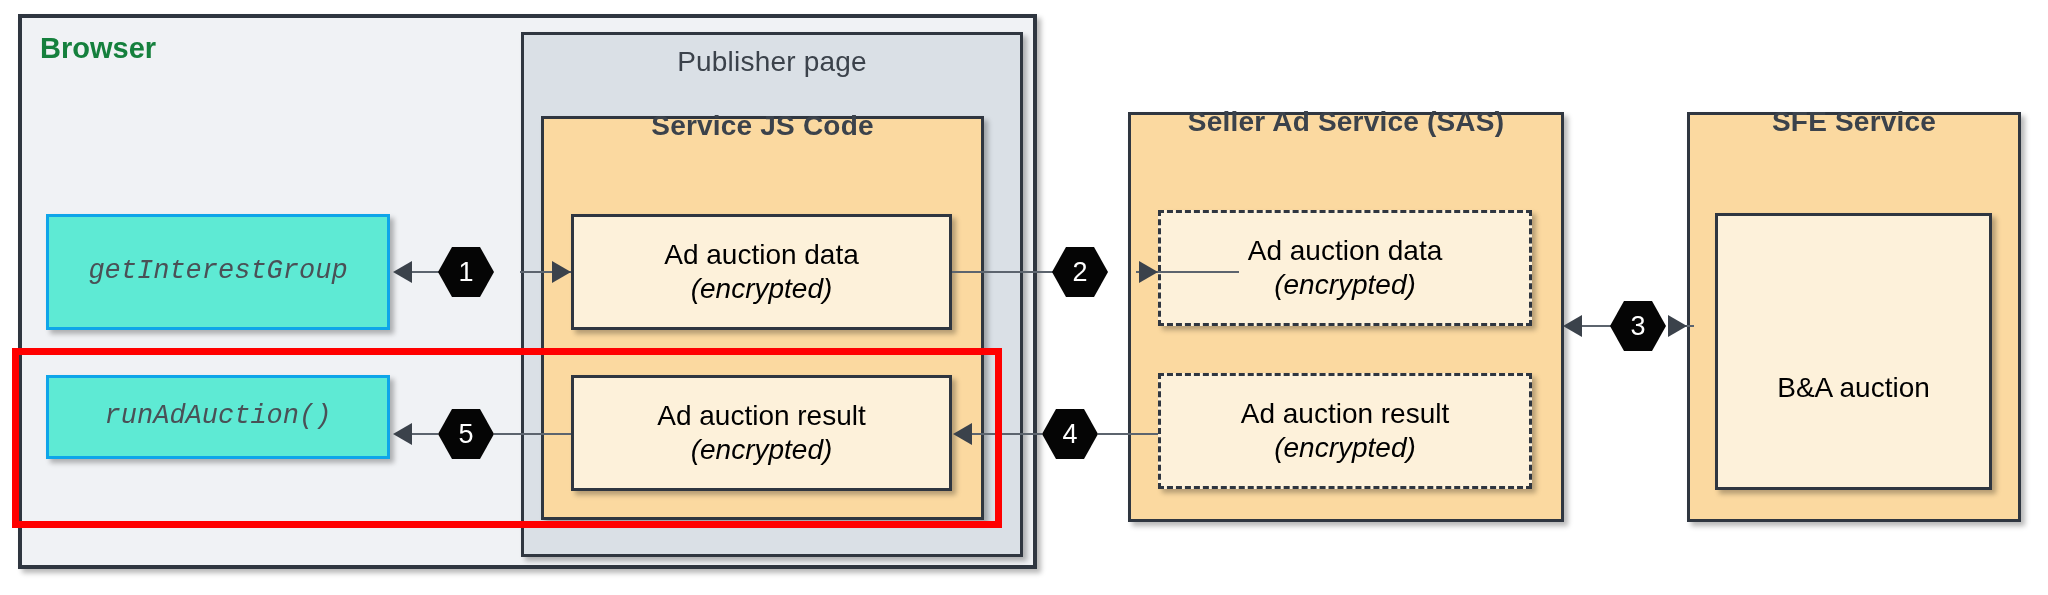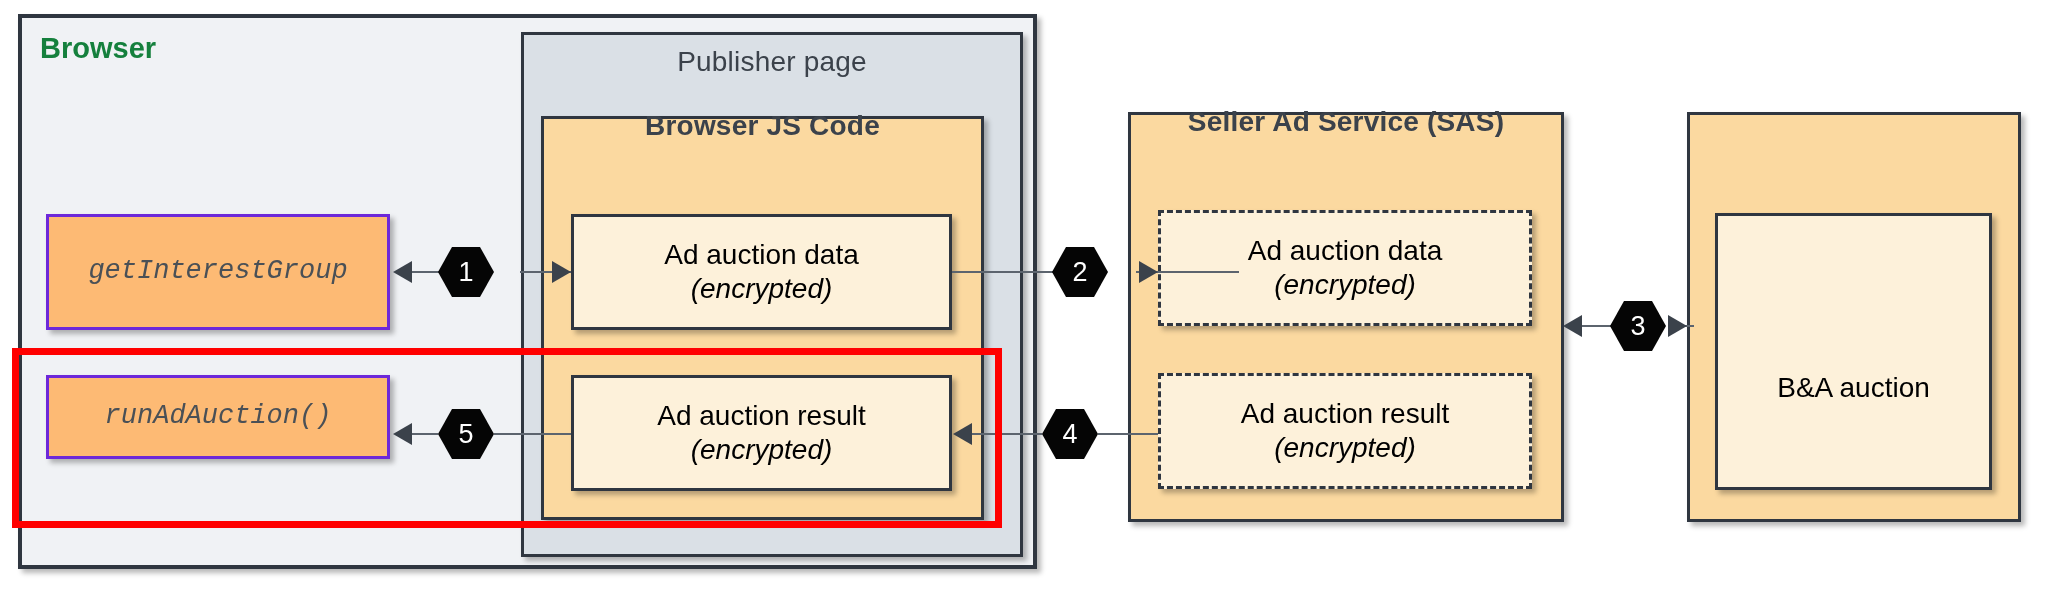--- a/index.html
+++ b/index.html
@@ -8,21 +8,21 @@
   #stage{position:absolute;left:0;top:0;width:2048px;height:595px;}
 
   .box{position:absolute;box-sizing:border-box;}
   .shadow{box-shadow:4px 4px 5px rgba(0,0,0,0.28);}
 
   .browser-box{background:#f0f2f5;border:4px solid #2f3640;}
   .publisher-box{background:#dae0e6;border:3px solid #2f3640;}
   .orange-box{background:#fbd9a0;border:3px solid #2f3640;}
   .cream-box{background:#fdf1da;border:3px solid #2f3640;}
   .cream-dashed{background:#fdf1da;border:3px dashed #2f3640;}
-  .green-box{background:#fdba74;border:3px solid #6d28d9;}
+  .green-box{background:#5eead4;border:3px solid #0ea5e9;}
   .red-outline{border:7px solid #ff0000;background:transparent;}
 
   .grp-title{position:absolute;left:0;right:12px;text-align:center;
              color:#3b424b;font-weight:bold;font-size:28px;letter-spacing:.2px;}
   .grp-title.plain{font-weight:normal;}
   .browser-title{position:absolute;color:#15803d;font-weight:bold;font-size:29px;}
 
   .ctr{position:absolute;left:0;right:0;top:50%;transform:translateY(-50%);
        text-align:center;color:#000000;font-size:28px;line-height:1.22;}
   .ctr .it{font-style:italic;display:block;}
@@ -47,26 +47,27 @@
 
 <div id="stage">
 
   <div class="box browser-box shadow" style="left:18px;top:14px;width:1019px;height:555px;"></div>
   <div class="browser-title" style="left:40px;top:32px;">Browser</div>
 
   <div class="box publisher-box shadow" style="left:521px;top:32px;width:502px;height:525px;"></div>
   <div class="grp-title plain" style="left:521px;width:502px;top:46px;">Publisher page</div>
 
   <div class="box orange-box shadow" style="left:541px;top:116px;width:443px;height:404px;"></div>
-  <div class="grp-title" style="left:541px;width:443px;top:110px;">Browser JS Code</div>
+  <div class="grp-title" style="left:541px;width:443px;top:110px;">Service JS Code</div>
 
   <div class="box orange-box shadow" style="left:1128px;top:112px;width:436px;height:410px;"></div>
   <div class="grp-title" style="left:1128px;width:436px;top:106px;">Seller Ad Service (SAS)</div>
 
   <div class="box orange-box shadow" style="left:1687px;top:112px;width:334px;height:410px;"></div>
+  <div class="grp-title" style="left:1687px;width:334px;top:106px;">SFE Service</div>
 
   <div class="box green-box shadow" style="left:46px;top:214px;width:344px;height:116px;">
     <div class="ctr mono">
       <span>getInterestGroup</span><br>
     </div>
   </div>
 
   <div class="box green-box shadow" style="left:46px;top:375px;width:344px;height:84px;">
     <div class="ctr mono">
       <span>runAdAuction()</span>

